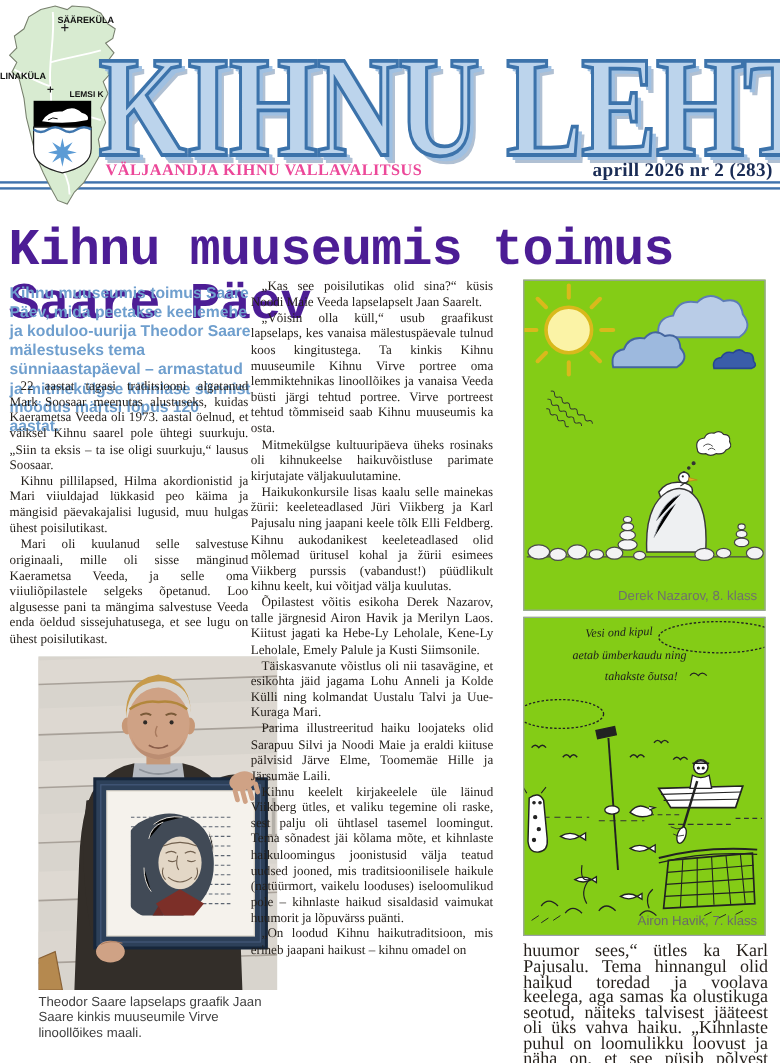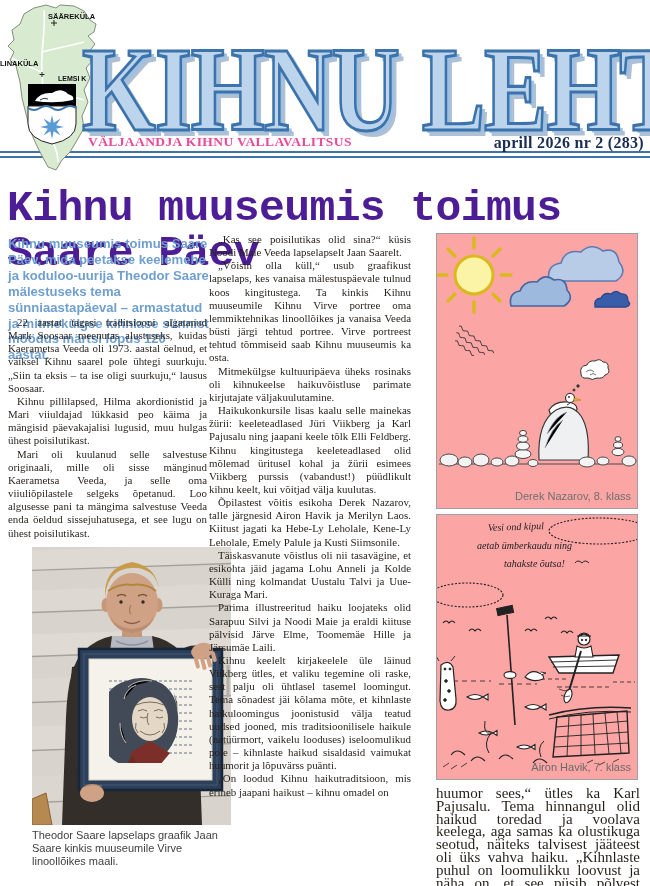--- a/index.html
+++ b/index.html
@@ -28,21 +28,21 @@
   .col1{left:8px;width:199px;top:316px;}
   .col2{left:209px;width:202px;}
   .col3{left:436px;width:204px;}
   .col3 .text{font-size:15px;line-height:12.8px;}
 
   .photo-fig{margin-top:7px;width:199px;padding-left:24px;}
   .photo-box{width:199px;height:278px;overflow:hidden;background:#d8d4cd;}
   .photo-caption{font-family:"Liberation Sans",sans-serif;font-size:11px;line-height:13px;
       color:#3f3f3f;margin-top:4px;text-align:left;text-indent:0;}
 
-  .art-box{width:200px;border:1px solid #9aa0a6;background:#fca5a5;position:relative;}
+  .art-box{width:200px;border:1px solid #9aa0a6;background:#84cc16;position:relative;}
   .art-box.first{height:274px;margin-bottom:5px;}
   .art-box.second{height:264px;margin-bottom:7px;}
   svg{display:block;}
 </style>
 </head>
 <body>
 
 <div class="abs rules"></div>
 
 <div class="abs map-wrap">
@@ -188,21 +188,21 @@
       </svg>
     </div>
     <div class="photo-caption">Theodor Saare lapselaps graafik Jaan Saare kinkis muuseumile Virve linoollõikes maali.</div>
   </div>
 </div>
 
 <div class="abs col col2">
   <p>„Kas see poisilutikas olid sina?“ küsis Noodi Maie Veeda lapselapselt Jaan Saarelt.</p>
   <p>„Võisin olla küll,“ usub graafikust lapselaps, kes vanaisa mälestuspäevale tulnud koos kingitustega. Ta kinkis Kihnu muuseumile Kihnu Virve portree oma lemmiktehnikas linoollõikes ja vanaisa Veeda büsti järgi tehtud portree. Virve portreest tehtud tõmmiseid saab Kihnu muuseumis ka osta.</p>
   <p>Mitmekülgse kultuuripäeva üheks rosinaks oli kihnukeelse haikuvõistluse parimate kirjutajate väljakuulutamine.</p>
-  <p>Haikukonkursile lisas kaalu selle mainekas žürii: keeleteadlased Jüri Viikberg ja Karl Pajusalu ning jaapani keele tõlk Elli Feldberg. Kihnu kingitustega keeleteadlased olid mõlemad üritusel kohal ja žürii esimees Viikberg purssis (vabandust!) püüdlikult kihnu keelt, kui võitjad välja kuulutas.</p>
+  <p>Haikukonkursile lisas kaalu selle mainekas žürii: keeleteadlased Jüri Viikberg ja Karl Pajusalu ning jaapani keele tõlk Elli Feldberg. Kihnu aukodanikest keeleteadlased olid mõlemad üritusel kohal ja žürii esimees Viikberg purssis (vabandust!) püüdlikult kihnu keelt, kui võitjad välja kuulutas.</p>
   <p>Õpilastest võitis esikoha Derek Nazarov, talle järgnesid Airon Havik ja Merilyn Laos. Kiitust jagati ka Hebe-Ly Leholale, Kene-Ly Leholale, Emely Palule ja Kusti Siimsonile.</p>
   <p>Täiskasvanute võistlus oli nii tasavägine, et esikohta jäid jagama Lohu Anneli ja Kolde Külli ning kolmandat Uustalu Talvi ja Uue-Kuraga Mari.</p>
   <p>Parima illustreeritud haiku loojateks olid Sarapuu Silvi ja Noodi Maie ja eraldi kiituse pälvisid Järve Elme, Toomemäe Hille ja Järsumäe Laili.</p>
   <p>Kihnu keelelt kirjakeelele üle läinud Viikberg ütles, et valiku tegemine oli raske, sest palju oli ühtlasel tasemel loomingut. Tema sõnadest jäi kõlama mõte, et kihnlaste haikuloomingus joonistusid välja teatud uudsed jooned, mis traditsioonilisele haikule (natüürmort, vaikelu looduses) iseloomulikud pole – kihnlaste haikud sisaldasid vaimukat huumorit ja lõpuvärss puänti.</p>
   <p>„On loodud Kihnu haikutraditsioon, mis erineb jaapani haikust – kihnu omadel on</p>
 </div>
 
 <div class="abs col col3">
 
   <div class="art-box first">

